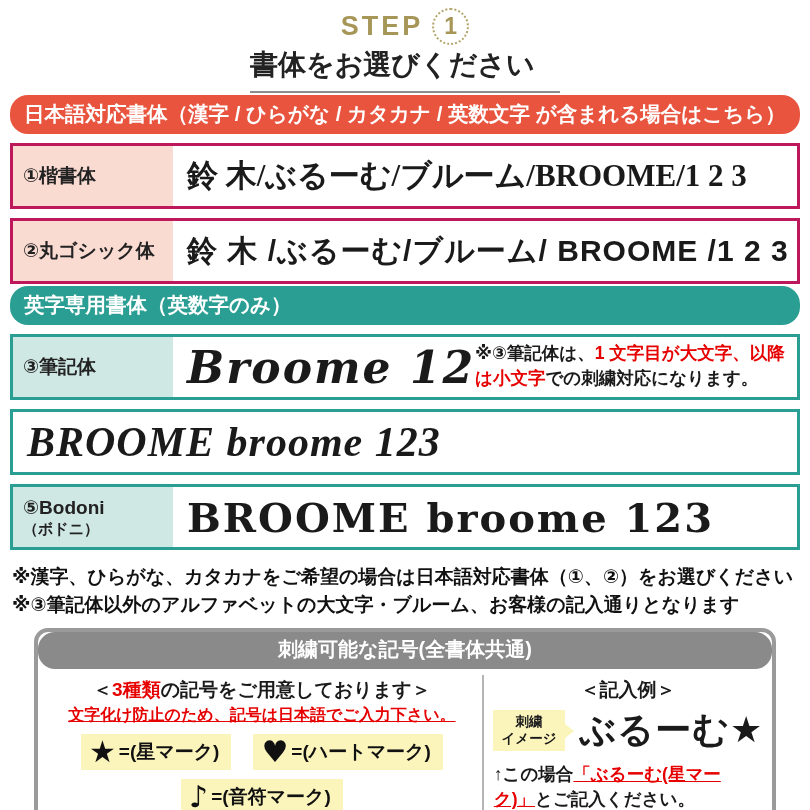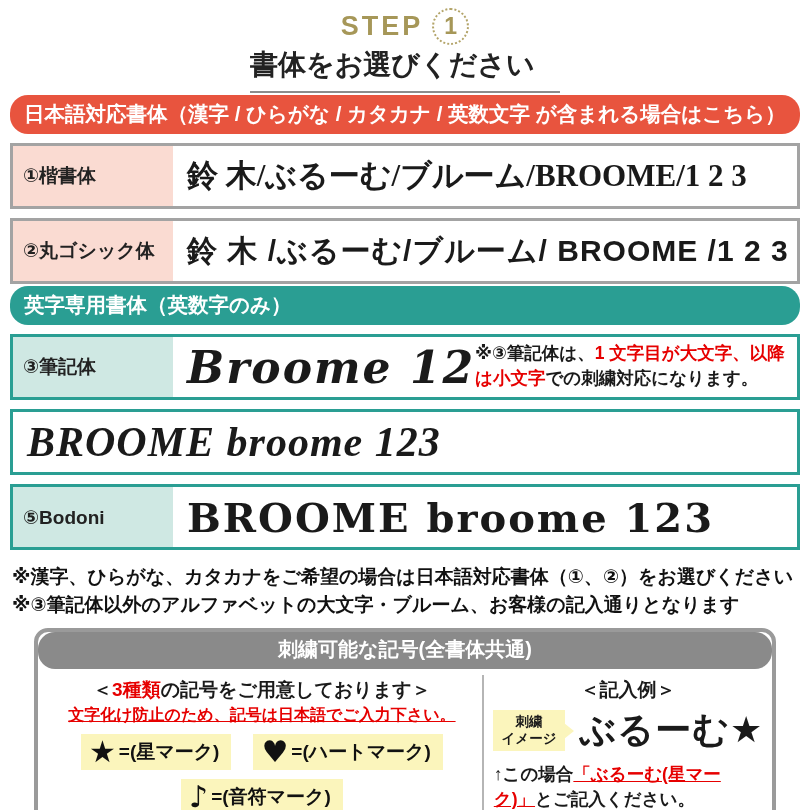--- a/index.html
+++ b/index.html
@@ -16,21 +16,21 @@
     color: #222; padding-bottom: 7px; border-bottom: 2px solid #8c8c8c; }
 
   
   .bar { border-radius: 18px; color: #fff; font-weight: bold; font-size: 20.5px;
     padding: 5px 14px 6px; margin-top: 2px; letter-spacing: 0px; white-space: nowrap; }
   .bar-red { background: #e8543e; }
   .bar-teal { background: #2a9e93; }
 
   
   .font-row { display: flex; align-items: stretch; margin-top: 9px; height: 66px; background: #fff; }
-  .row-red { border: 3px solid #a3a3a3; }
+  .row-red { border: 3px solid #be185d; }
   .row-teal { border: 3px solid #2a9e93; }
   .font-label { width: 160px; flex: 0 0 160px; display: flex; flex-direction: column; justify-content: center;
     padding-left: 10px; font-size: 19px; font-weight: 600; color: #222; }
   .label-pink { background: #fadbd2; }
   .label-teal { background: #cfe8e3; }
   .font-sublabel { font-size: 15px; font-weight: 600; margin-top: 1px; }
   .font-sample { flex: 1; display: flex; align-items: center; padding-left: 14px; overflow: hidden; white-space: nowrap; }
 
   .sample-kaisho { font-family: "Liberation Serif", "DejaVu Serif", serif; font-weight: bold; font-size: 31px; }
   .sample-marugo { font-family: "Liberation Sans", "DejaVu Sans", sans-serif; font-weight: bold; font-size: 30px; letter-spacing: 1px; }
@@ -111,20 +111,21 @@
     </div>
   </div>
 
   <div class="font-row row-teal">
     <div class="font-sample sample-chancery">BROOME broome 123</div>
   </div>
 
   <div class="font-row row-teal">
     <div class="font-label label-teal">
       <span>⑤Bodoni</span>
+      <span class="font-sublabel">（ボドニ）</span>
     </div>
     <div class="font-sample sample-bodoni">BROOME broome 123</div>
   </div>
 
   <div class="footnotes">
     <div class="footnote">※漢字、ひらがな、カタカナをご希望の場合は日本語対応書体（①、②）をお選びください</div>
     <div class="footnote">※③筆記体以外のアルファベットの大文字・ブルーム、お客様の記入通りとなります</div>
   </div>
 
   <div class="symbols-box">

